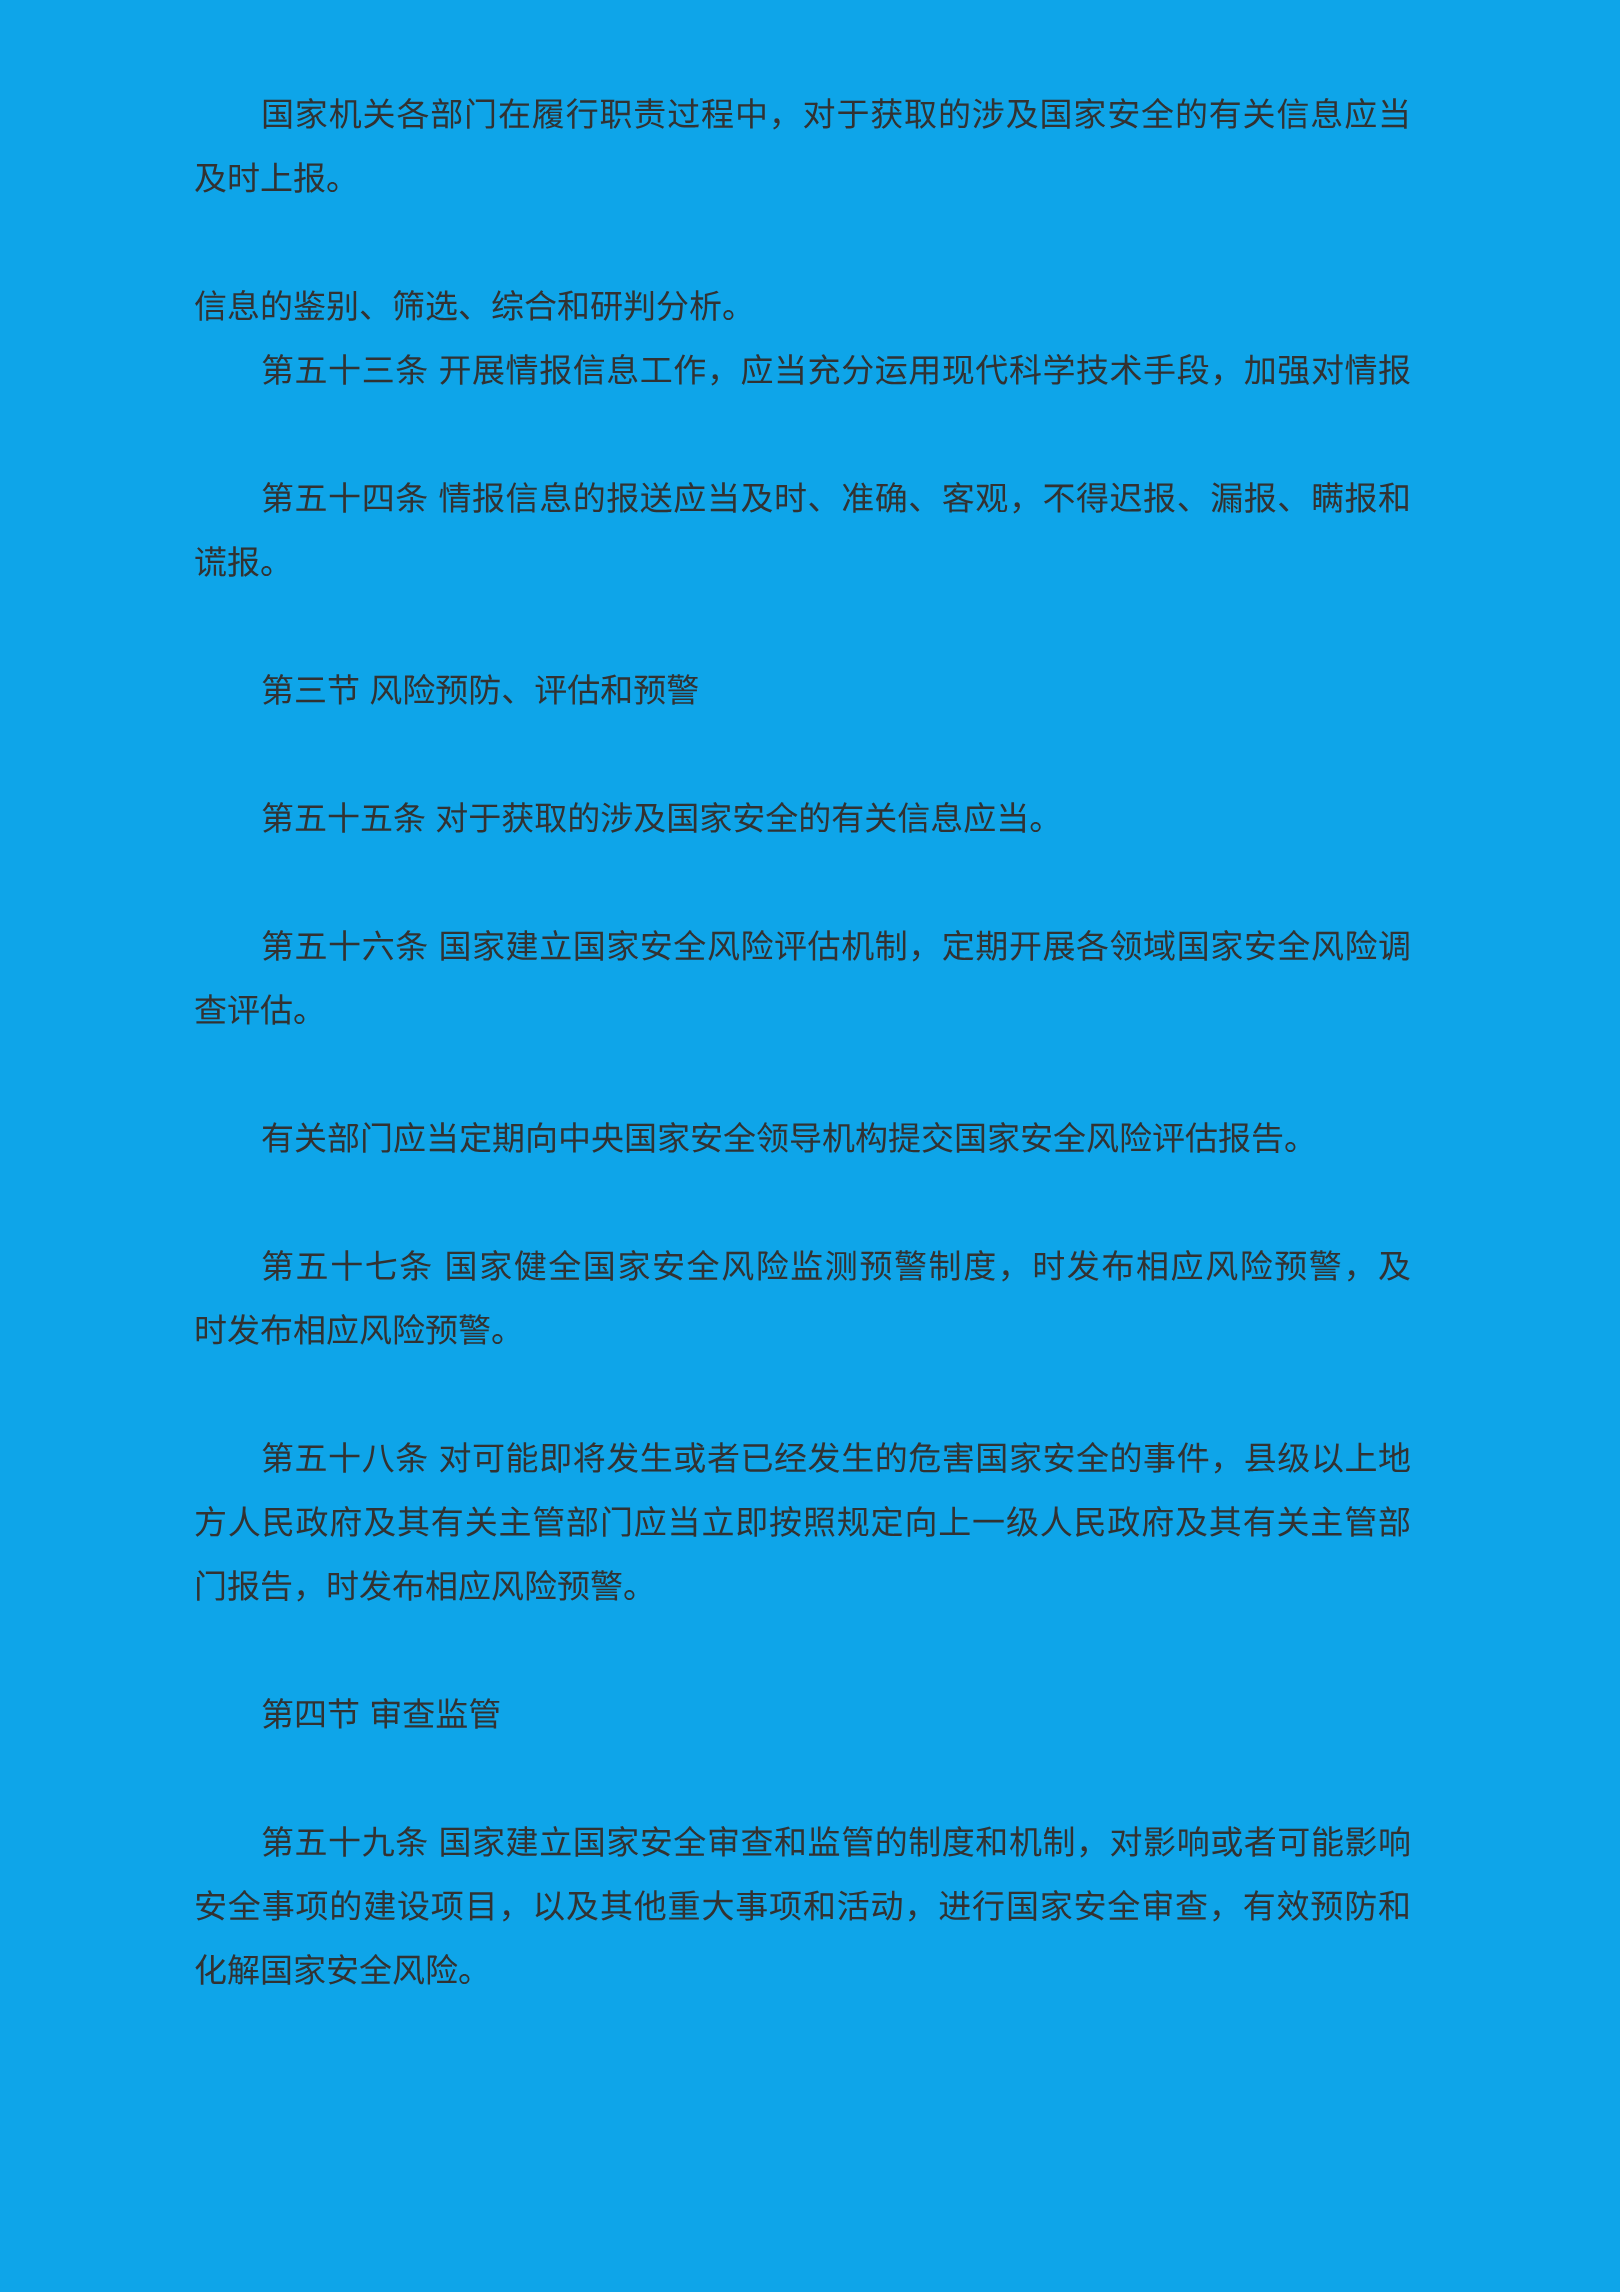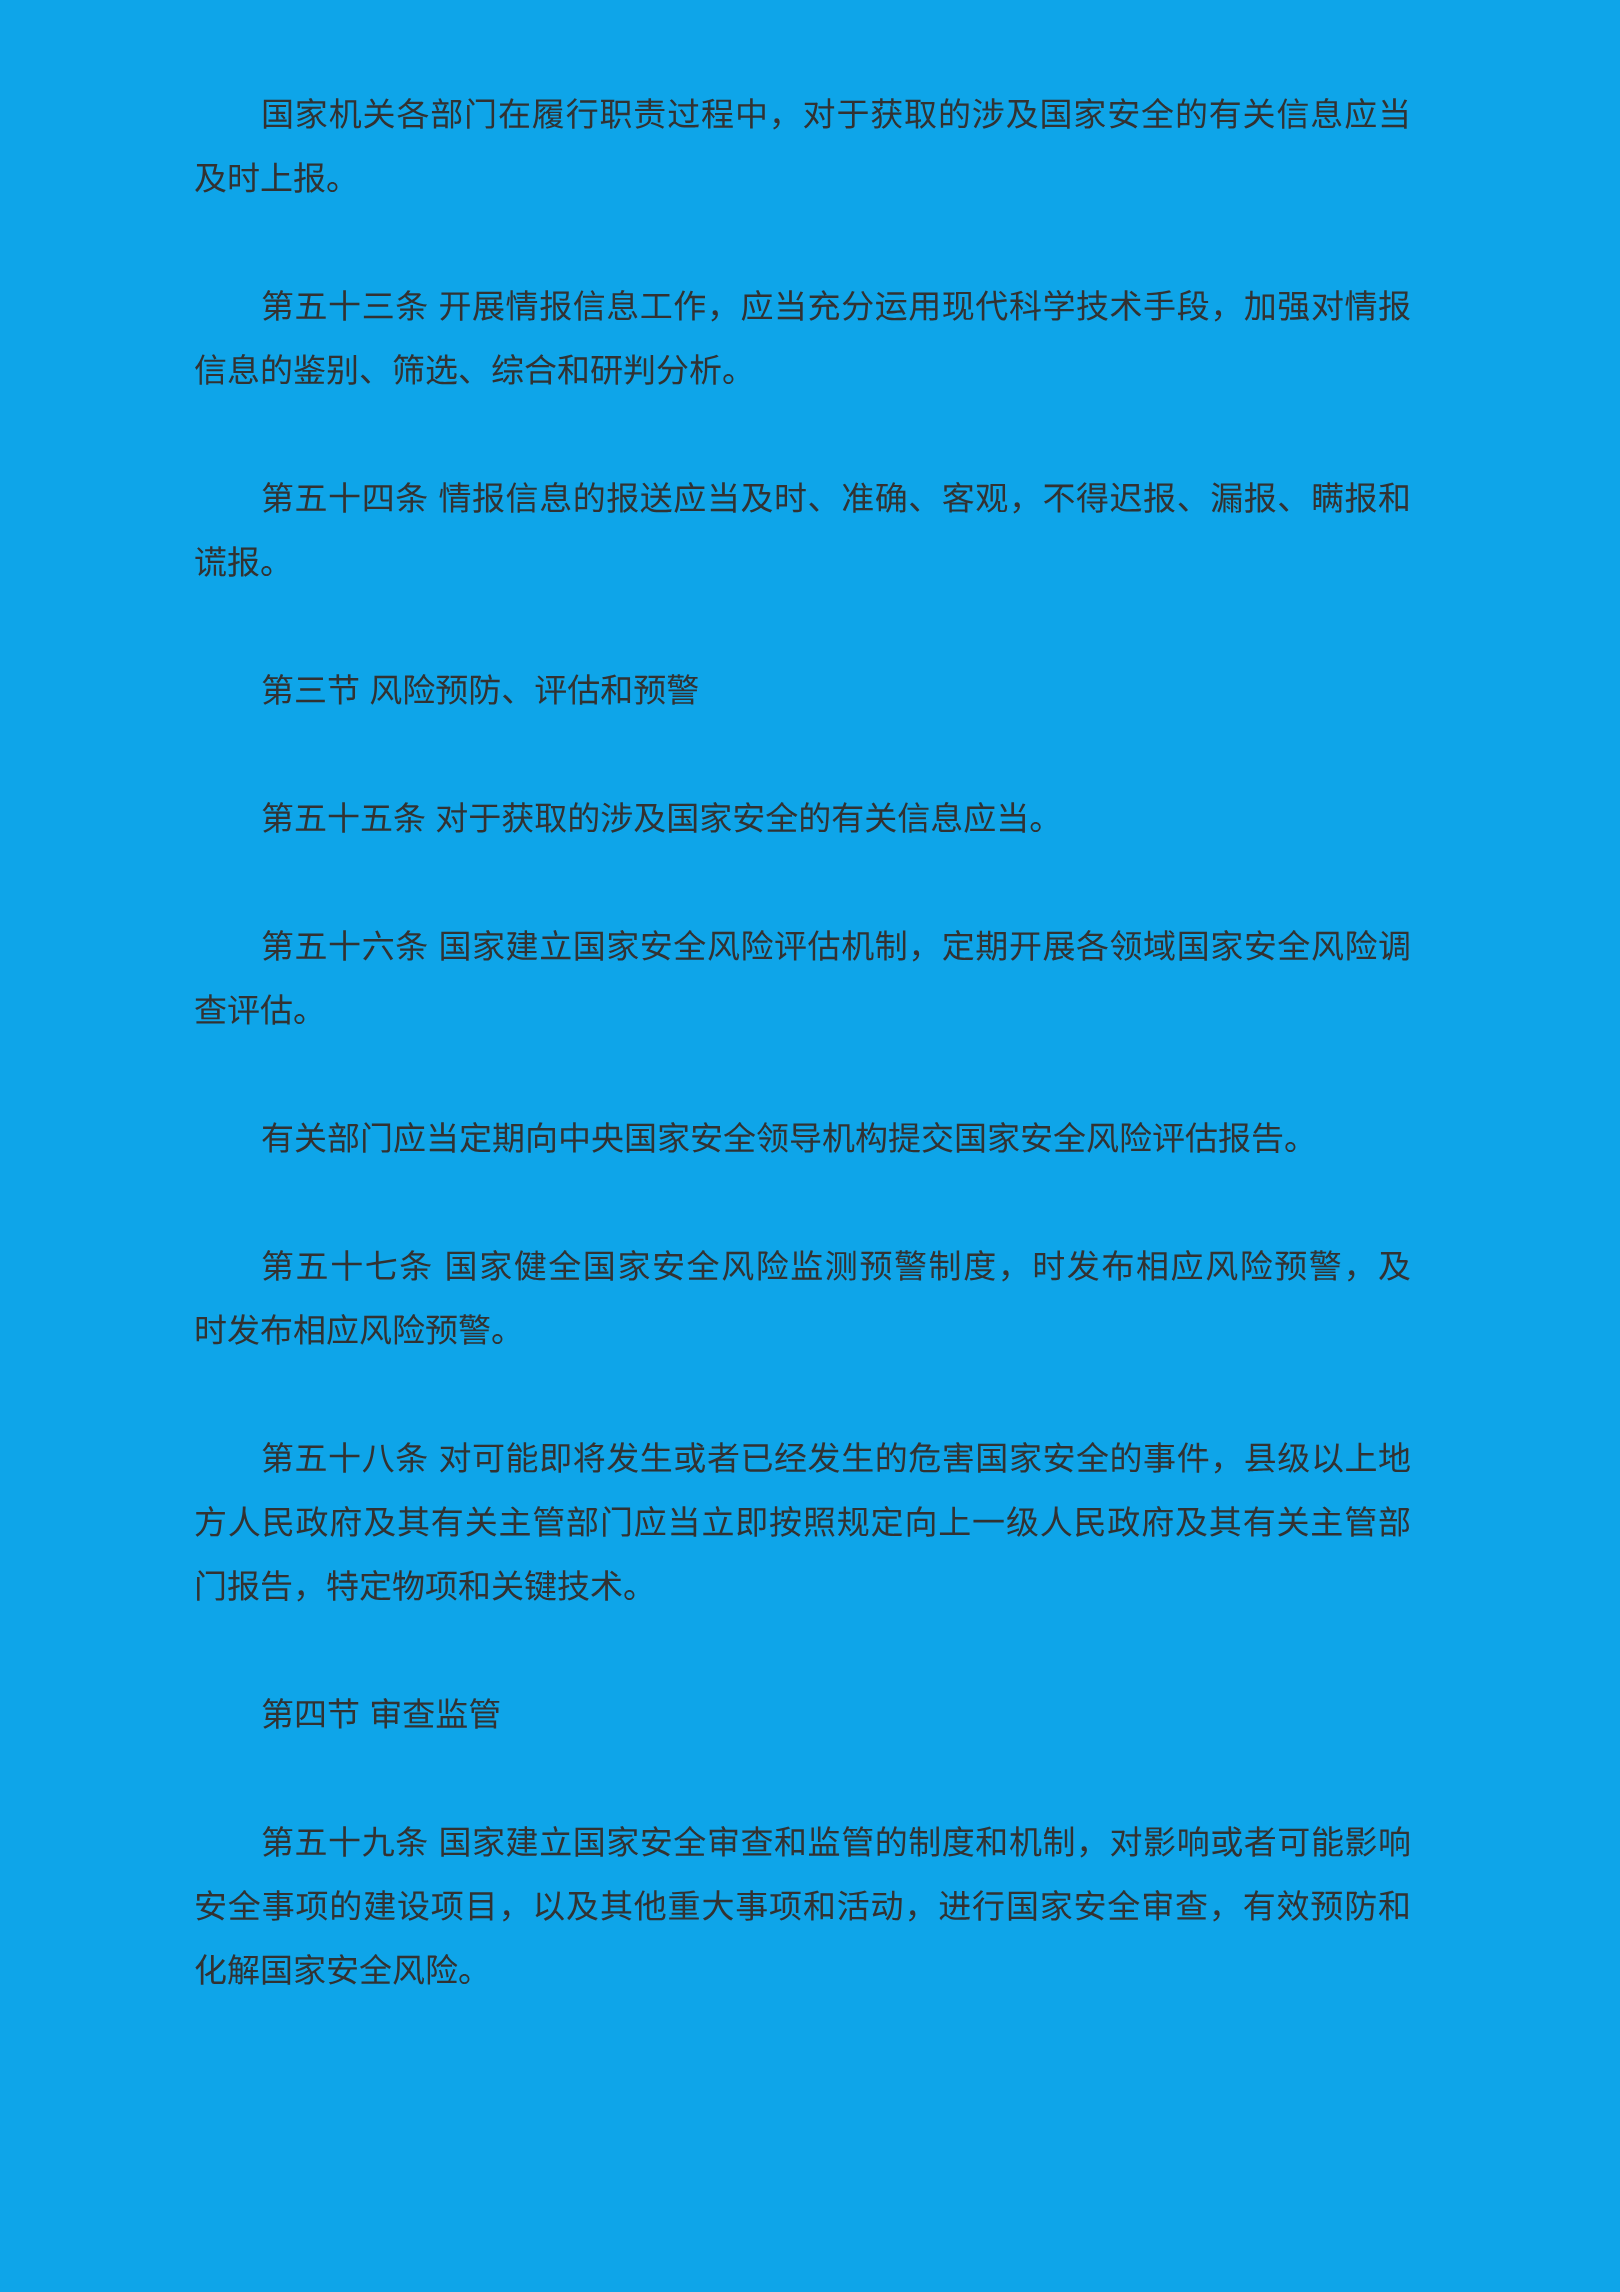--- a/index.html
+++ b/index.html
@@ -40,22 +40,22 @@
 <body>
 
 <div class="page">
 
   <div class="block">
     <div class="line first">国家机关各部门在履行职责过程中，对于获取的涉及国家安全的有关信息应当</div>
     <div class="line last">及时上报。</div>
   </div>
 
   <div class="block">
+    <div class="line last">信息的鉴别、筛选、综合和研判分析。</div>
     <div class="line first">第五十三条 开展情报信息工作，应当充分运用现代科学技术手段，加强对情报</div>
-    <div class="line last">信息的鉴别、筛选、综合和研判分析。</div>
   </div>
 
   <div class="block">
     <div class="line first">第五十四条 情报信息的报送应当及时、准确、客观，不得迟报、漏报、瞒报和</div>
     <div class="line last">谎报。</div>
   </div>
 
   <div class="block">
     <div class="line first last">第三节 风险预防、评估和预警</div>
   </div>
@@ -74,21 +74,21 @@
   </div>
 
   <div class="block">
     <div class="line first">第五十七条 国家健全国家安全风险监测预警制度，时发布相应风险预警，及</div>
     <div class="line last">时发布相应风险预警。</div>
   </div>
 
   <div class="block">
     <div class="line first">第五十八条 对可能即将发生或者已经发生的危害国家安全的事件，县级以上地</div>
     <div class="line">方人民政府及其有关主管部门应当立即按照规定向上一级人民政府及其有关主管部</div>
-    <div class="line last">门报告，特定物项和关键技术。</div>
+    <div class="line last">门报告，时发布相应风险预警。</div>
   </div>
 
   <div class="block">
     <div class="line first last">第四节 审查监管</div>
   </div>
 
   <div class="block">
     <div class="line first">第五十九条 国家建立国家安全审查和监管的制度和机制，对影响或者可能影响</div>
     <div class="line">安全事项的建设项目，以及其他重大事项和活动，进行国家安全审查，有效预防和</div>
     <div class="line last">化解国家安全风险。</div>

